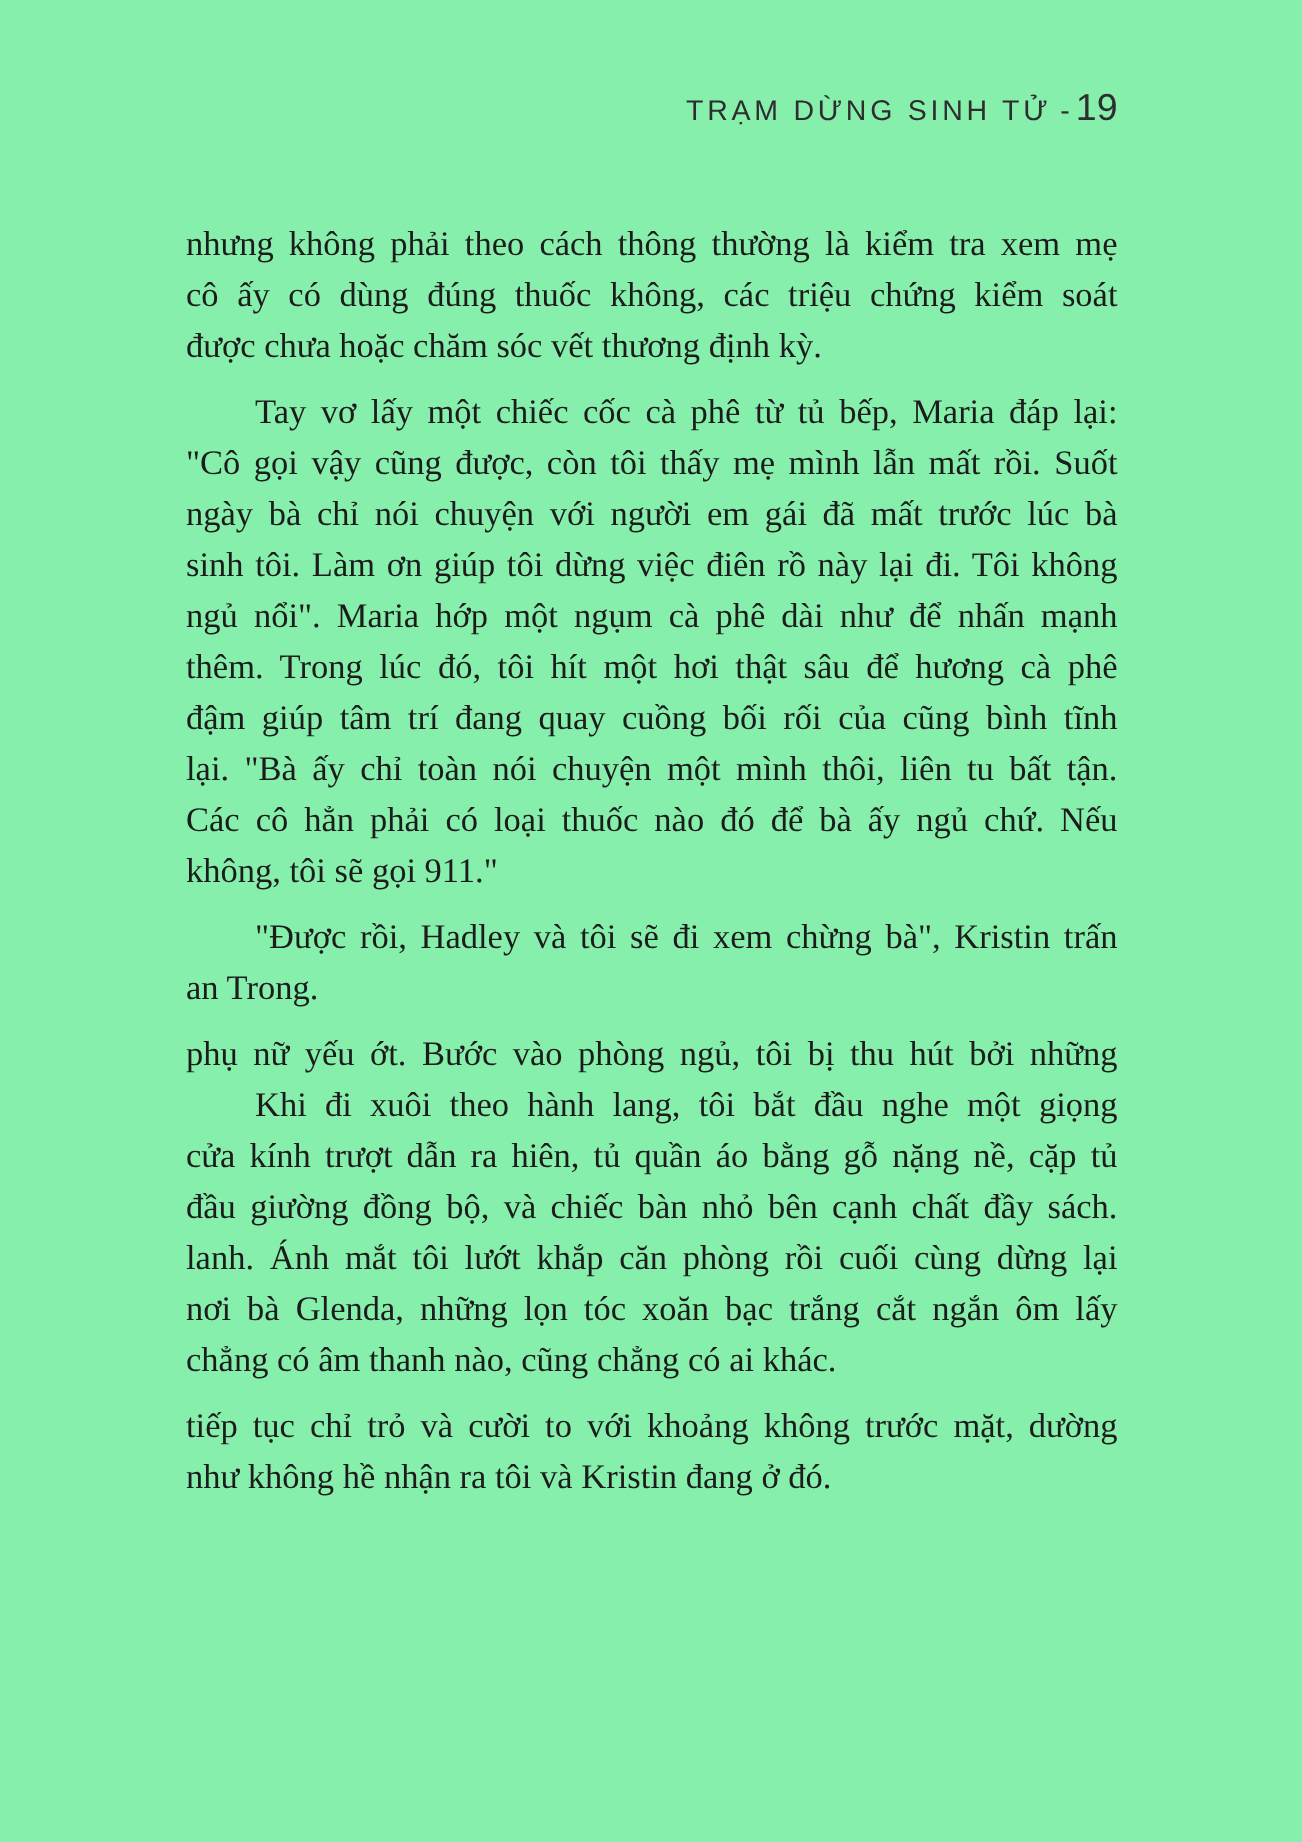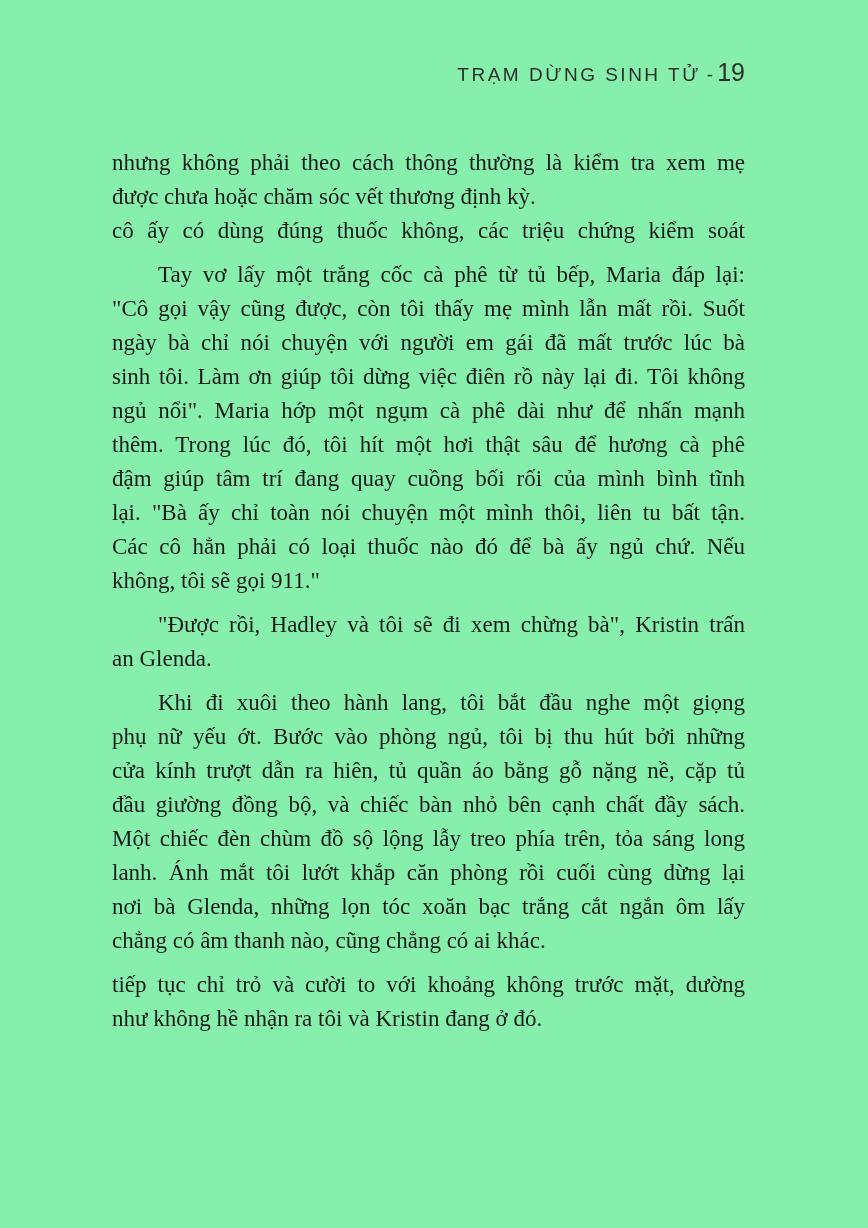--- a/index.html
+++ b/index.html
@@ -38,21 +38,21 @@
   .text-block {
     position: absolute;
     left: 112px;
     top: 146px;
     width: 633px;
     font-size: 23px;
     line-height: 34px;
     color: #1c1c1c;
   }
   .paragraph {
-    margin: 0 0 10px 0;
+    margin: 0 0 10px 12px;
   }
   .line {
     text-align: justify;
     text-align-last: justify;
   }
   .line.last {
     text-align: justify;
     text-align-last: left;
   }
   .line.indent {
@@ -64,45 +64,44 @@
 
 <div class="page">
 
   <div class="running-header">
     <span class="rh-title">TRẠM DỪNG SINH TỬ</span><span class="rh-sep">-</span><span class="rh-num">19</span>
   </div>
 
   <div class="text-block" id="text-block">
       <div class="paragraph">
         <div class="line">nhưng không phải theo cách thông thường là kiểm tra xem mẹ</div>
+        <div class="line">cô ấy có dùng đúng thuốc không, các triệu chứng kiểm soát</div>
         <div class="line last">được chưa hoặc chăm sóc vết thương định kỳ.</div>
-        <div class="line">cô ấy có dùng đúng thuốc không, các triệu chứng kiểm soát</div>
       </div>
       <div class="paragraph">
-        <div class="line indent">Tay vơ lấy một trắng cốc cà phê từ tủ bếp, Maria đáp lại:</div>
+        <div class="line indent">Tay vơ lấy một chiếc cốc cà phê từ tủ bếp, Maria đáp lại:</div>
         <div class="line">"Cô gọi vậy cũng được, còn tôi thấy mẹ mình lẫn mất rồi. Suốt</div>
         <div class="line">ngày bà chỉ nói chuyện với người em gái đã mất trước lúc bà</div>
         <div class="line">sinh tôi. Làm ơn giúp tôi dừng việc điên rồ này lại đi. Tôi không</div>
         <div class="line">ngủ nổi". Maria hớp một ngụm cà phê dài như để nhấn mạnh</div>
         <div class="line">thêm. Trong lúc đó, tôi hít một hơi thật sâu để hương cà phê</div>
-        <div class="line">đậm giúp tâm trí đang quay cuồng bối rối của mình bình tĩnh</div>
+        <div class="line">đậm giúp tâm trí đang quay cuồng bối rối của cũng bình tĩnh</div>
         <div class="line">lại. "Bà ấy chỉ toàn nói chuyện một mình thôi, liên tu bất tận.</div>
         <div class="line">Các cô hẳn phải có loại thuốc nào đó để bà ấy ngủ chứ. Nếu</div>
         <div class="line last">không, tôi sẽ gọi 911."</div>
       </div>
       <div class="paragraph">
         <div class="line indent">"Được rồi, Hadley và tôi sẽ đi xem chừng bà", Kristin trấn</div>
-        <div class="line last">an Glenda.</div>
+        <div class="line last">an Trong.</div>
       </div>
       <div class="paragraph">
+        <div class="line">phụ nữ yếu ớt. Bước vào phòng ngủ, tôi bị thu hút bởi những</div>
         <div class="line indent">Khi đi xuôi theo hành lang, tôi bắt đầu nghe một giọng</div>
-        <div class="line">phụ nữ yếu ớt. Bước vào phòng ngủ, tôi bị thu hút bởi những</div>
         <div class="line">cửa kính trượt dẫn ra hiên, tủ quần áo bằng gỗ nặng nề, cặp tủ</div>
         <div class="line">đầu giường đồng bộ, và chiếc bàn nhỏ bên cạnh chất đầy sách.</div>
-        <div class="line">Một chiếc đèn chùm đồ sộ lộng lẫy treo phía trên, tỏa sáng long</div>
         <div class="line">lanh. Ánh mắt tôi lướt khắp căn phòng rồi cuối cùng dừng lại</div>
         <div class="line">nơi bà Glenda, những lọn tóc xoăn bạc trắng cắt ngắn ôm lấy</div>
         <div class="line last">chẳng có âm thanh nào, cũng chẳng có ai khác.</div>
       </div>
       <div class="paragraph">
         <div class="line">tiếp tục chỉ trỏ và cười to với khoảng không trước mặt, dường</div>
         <div class="line last">như không hề nhận ra tôi và Kristin đang ở đó.</div>
       </div>
     </div>
 

